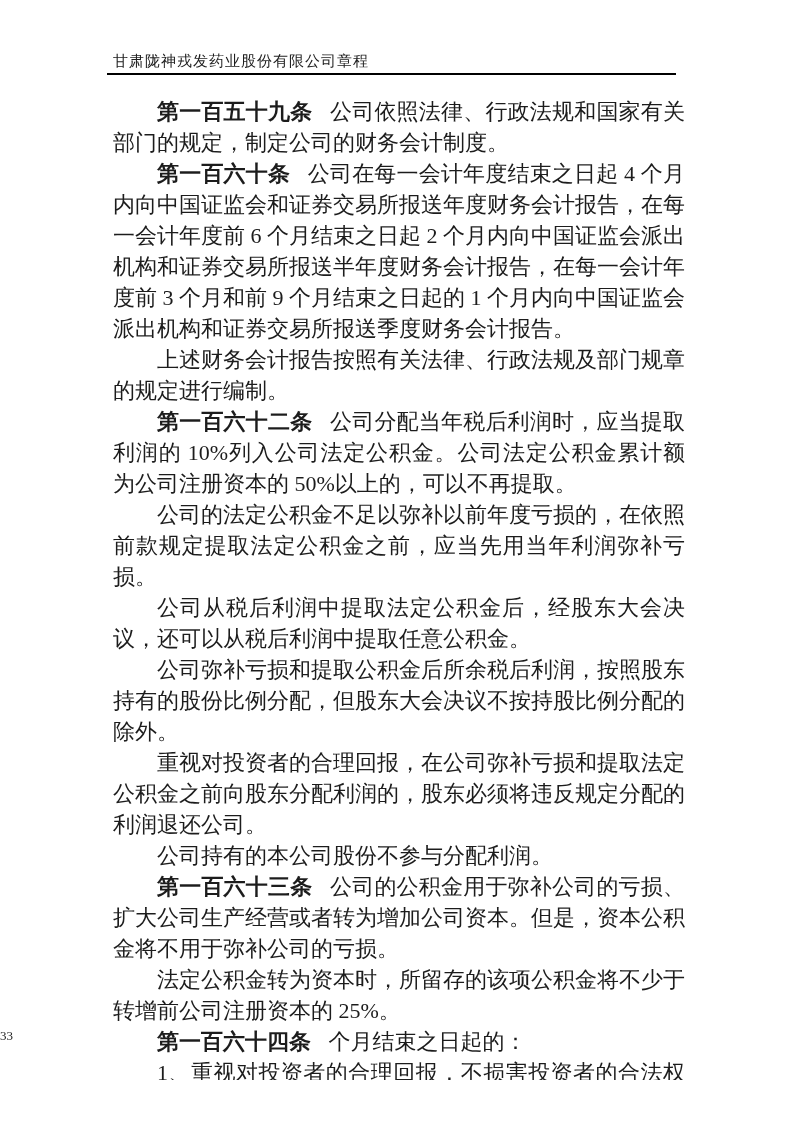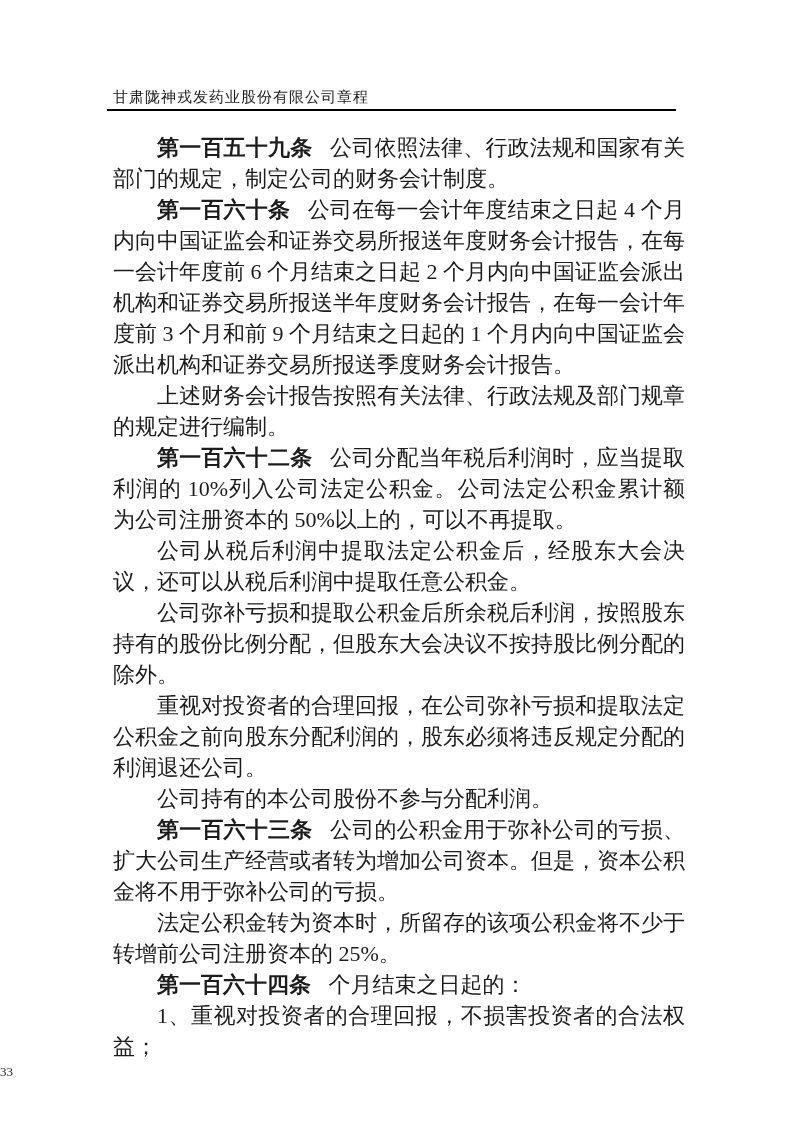--- a/index.html
+++ b/index.html
@@ -14,21 +14,20 @@
     background: var(--page-bg);
   }
   .page {
     position: relative;
     width: 793px;
     height: 1080px;
     background: var(--page-bg);
     color: var(--text-color);
     font-family: "Liberation Serif", "DejaVu Serif", serif;
     overflow: hidden;
-    margin-top: 36px;
   }
   .header-title {
     position: absolute;
     left: 113px;
     top: 53px;
     font-size: 15px;
     line-height: 17px;
     letter-spacing: 1px;
     white-space: nowrap;
   }
@@ -73,20 +72,21 @@
 
 <div class="page">
   <div class="header-title">甘肃陇神戎发药业股份有限公司章程</div>
   <div class="header-rule"></div>
 
   <div class="content" id="content">
       <p class="para"><strong class="article-num">第一百五十九条</strong><span>公司依照法律、行政法规和国家有关部门的规定，制定公司的财务会计制度。</span></p>
       <p class="para"><strong class="article-num">第一百六十条</strong><span>公司在每一会计年度结束之日起 4 个月内向中国证监会和证券交易所报送年度财务会计报告，在每一会计年度前 6 个月结束之日起 2 个月内向中国证监会派出机构和证券交易所报送半年度财务会计报告，在每一会计年度前 3 个月和前 9 个月结束之日起的 1 个月内向中国证监会派出机构和证券交易所报送季度财务会计报告。</span></p>
       <p class="para"><span>上述财务会计报告按照有关法律、行政法规及部门规章的规定进行编制。</span></p>
       <p class="para"><strong class="article-num">第一百六十二条</strong><span>公司分配当年税后利润时，应当提取利润的 10%列入公司法定公积金。公司法定公积金累计额为公司注册资本的 50%以上的，可以不再提取。</span></p>
+      <p class="para"><span>公司的法定公积金不足以弥补以前年度亏损的，在依照前款规定提取法定公积金之前，应当先用当年利润弥补亏损。</span></p>
       <p class="para"><span>公司从税后利润中提取法定公积金后，经股东大会决议，还可以从税后利润中提取任意公积金。</span></p>
       <p class="para"><span>公司弥补亏损和提取公积金后所余税后利润，按照股东持有的股份比例分配，但股东大会决议不按持股比例分配的除外。</span></p>
       <p class="para"><span>重视对投资者的合理回报，在公司弥补亏损和提取法定公积金之前向股东分配利润的，股东必须将违反规定分配的利润退还公司。</span></p>
       <p class="para"><span>公司持有的本公司股份不参与分配利润。</span></p>
       <p class="para"><strong class="article-num">第一百六十三条</strong><span>公司的公积金用于弥补公司的亏损、扩大公司生产经营或者转为增加公司资本。但是，资本公积金将不用于弥补公司的亏损。</span></p>
       <p class="para"><span>法定公积金转为资本时，所留存的该项公积金将不少于转增前公司注册资本的 25%。</span></p>
       <p class="para"><strong class="article-num">第一百六十四条</strong><span>个月结束之日起的：</span></p>
       <p class="para"><span>1、重视对投资者的合理回报，不损害投资者的合法权益；</span></p>
     </div>
 

